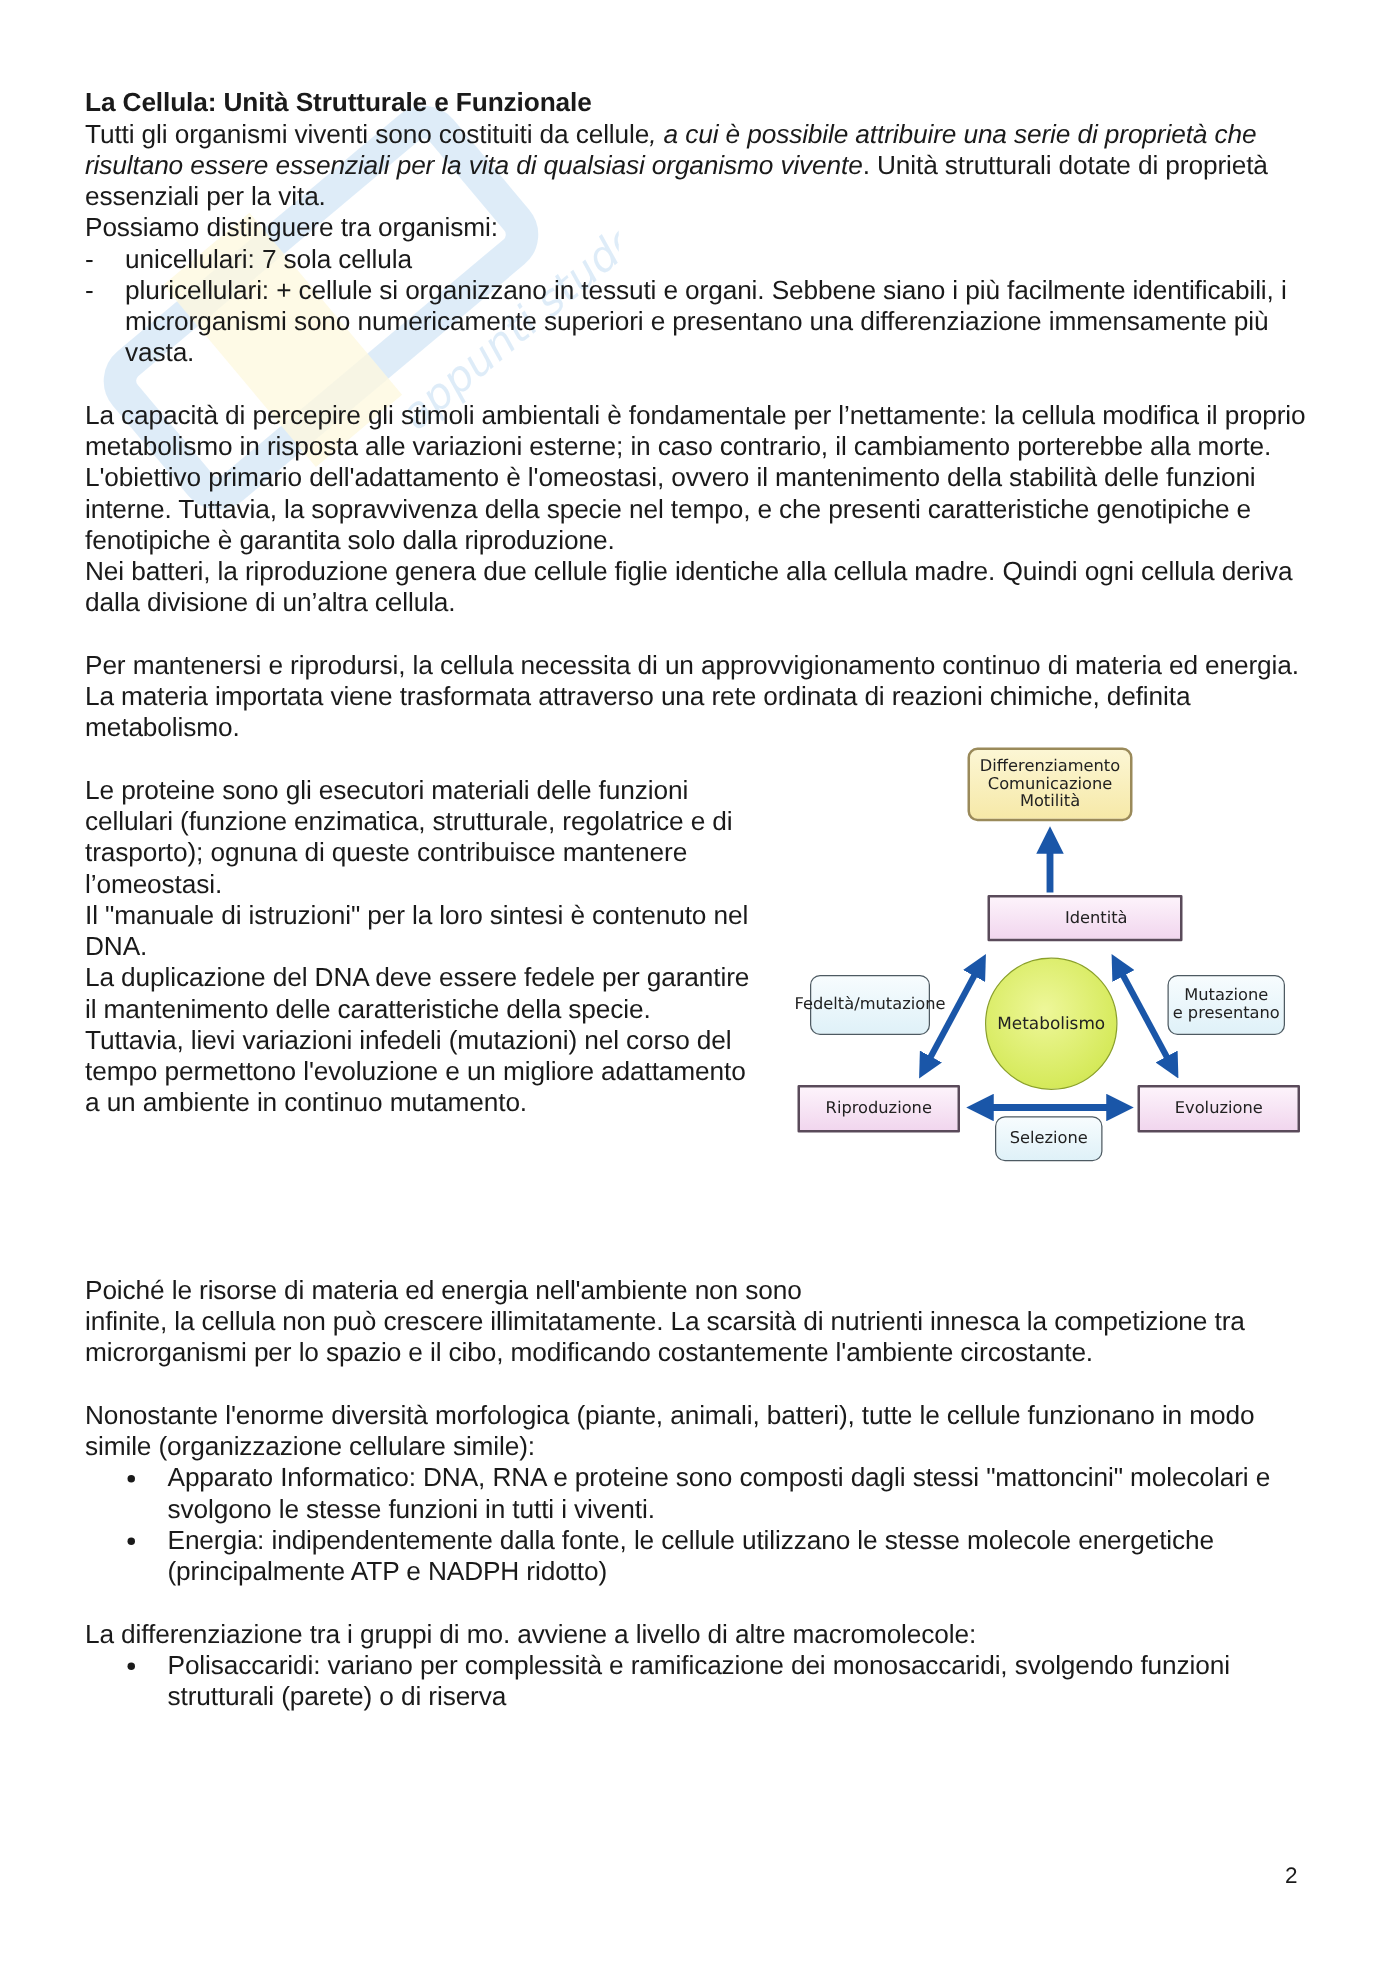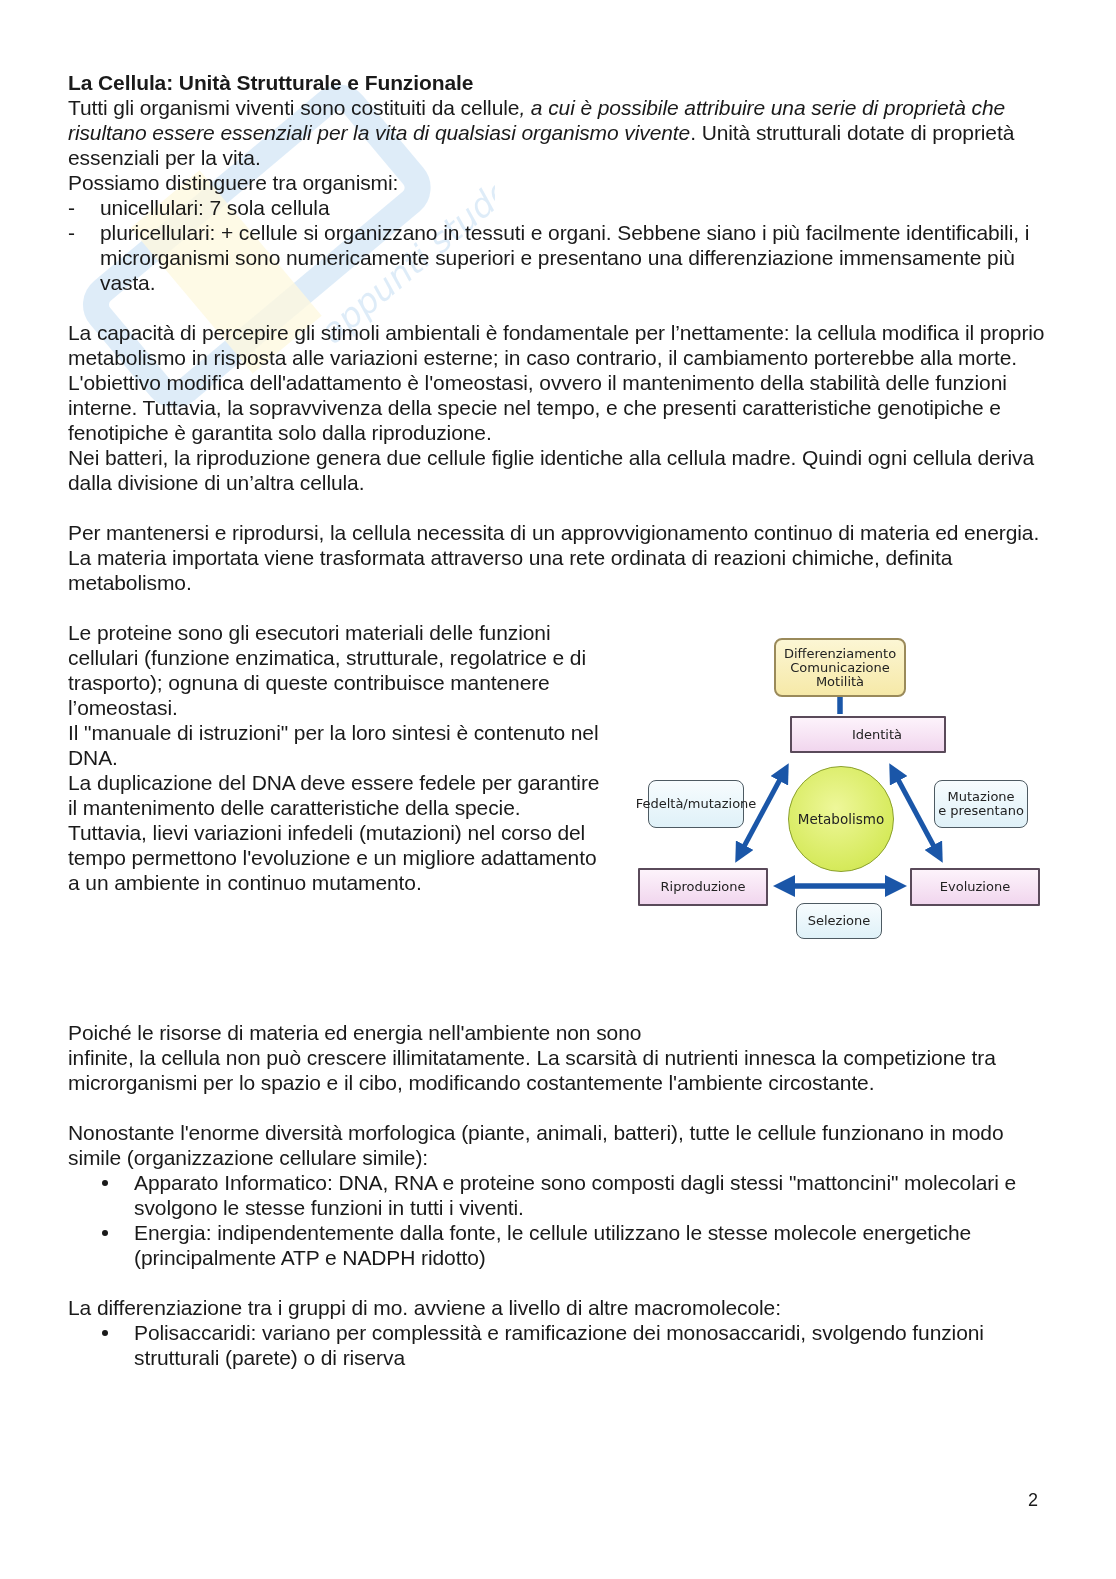--- a/index.html
+++ b/index.html
@@ -35,21 +35,21 @@
     position: absolute; left: 632px; top: 592px; width: 416px; height: 356px;
     font-family: "DejaVu Sans", "Liberation Sans", sans-serif;
   }
   .dbox {
     position: absolute; display: flex; align-items: center; justify-content: center;
     text-align: center; font-size: 13px; line-height: 14px; color: #222;
     box-sizing: border-box;
   }
   .box-yellow {
     background: linear-gradient(#fcf6d4, #f6e9a8);
-    border: 2px solid #9a8a5a; border-radius: 8px; margin-top: 40px;
+    border: 2px solid #9a8a5a; border-radius: 8px;
   }
   .box-pink {
     background: linear-gradient(#fdf3fb, #f1d6ee);
     border: 2px solid #5a4a5a; border-radius: 1px;
   }
   .box-blue {
     background: linear-gradient(#f7fcfe, #dff1f8);
     border: 1.5px solid #4d5a62; border-radius: 8px;
   }
   .circle {
@@ -80,21 +80,21 @@
 <div class="page-text">
   <p class="title">La Cellula: Unità Strutturale e Funzionale</p>
   <p><span>Tutti gli organismi viventi sono costituiti da </span><b>cellule</b><i>, a cui è possibile attribuire una serie di proprietà che risultano essere essenziali per la vita di qualsiasi organismo vivente</i><span>. Unità strutturali dotate di proprietà essenziali per la vita.</span></p>
   <p>Possiamo distinguere tra organismi:</p>
   <ul class="dash-list">
     <li><b>unicellulari</b><span>: 7 sola cellula</span></li>
     <li><b>pluricellulari</b><span>: + cellule si organizzano in tessuti e organi. Sebbene siano i più facilmente identificabili, i microrganismi sono numericamente superiori e presentano una differenziazione immensamente più vasta.</span></li>
   </ul>
   <div class="gap"></div>
   <p><span>La capacità di percepire gli stimoli ambientali è fondamentale per l’</span><b>nettamente</b><span>: la cellula modifica il proprio metabolismo in risposta alle variazioni esterne; in caso contrario, il cambiamento porterebbe alla morte.</span></p>
-  <p><span>L'obiettivo modifica dell'adattamento è l'</span><b>omeostasi</b><span>, ovvero il mantenimento della stabilità delle funzioni interne. Tuttavia, la sopravvivenza della specie nel tempo, e che presenti caratteristiche genotipiche e fenotipiche è garantita solo dalla </span><b>riproduzione</b><span>.</span></p>
+  <p><span>L'obiettivo primario dell'adattamento è l'</span><b>omeostasi</b><span>, ovvero il mantenimento della stabilità delle funzioni interne. Tuttavia, la sopravvivenza della specie nel tempo, e che presenti caratteristiche genotipiche e fenotipiche è garantita solo dalla </span><b>riproduzione</b><span>.</span></p>
   <p>Nei batteri, la riproduzione genera due cellule figlie identiche alla cellula madre. Quindi ogni cellula deriva dalla divisione di un’altra cellula.</p>
   <div class="gap"></div>
   <p><span>Per mantenersi e riprodursi, la cellula necessita di un approvvigionamento continuo di </span><b>materia ed energia</b><span>. La materia importata viene trasformata attraverso una rete ordinata di reazioni chimiche, definita </span><b>metabolismo</b><span>.</span></p>
   <div class="gap"></div>
   <div class="narrow">
     <p><span>Le </span><b>proteine</b><span> sono gli esecutori materiali delle funzioni cellulari (funzione enzimatica, strutturale, regolatrice e di trasporto); ognuna di queste contribuisce mantenere l’omeostasi.</span></p>
     <p><span>Il "manuale di istruzioni" per la loro sintesi è contenuto nel </span><b>DNA</b><span>.</span></p>
     <p>La duplicazione del DNA deve essere fedele per garantire il mantenimento delle caratteristiche della specie.</p>
     <p><span>Tuttavia, lievi variazioni infedeli (mutazioni) nel corso del tempo permettono l'</span><b>evoluzione</b><span> e un migliore adattamento a un ambiente in continuo mutamento.</span></p>
   </div>
@@ -141,16 +141,16 @@
   <div class="dbox box-blue" style="left:16px; top:188px; width:96px; height:48px; ">
     <span>Fedeltà/</span>
     <span>mutazione</span>
   </div>
   <div class="dbox box-blue" style="left:302px; top:188px; width:94px; height:48px; flex-direction:column;">
     <span>Mutazione</span>
     <span>e presentano</span>
   </div>
   <div class="dbox box-pink" style="left:6px; top:276px; width:130px; height:38px;">Riproduzione</div>
   <div class="dbox box-pink" style="left:278px; top:276px; width:130px; height:38px;">Evoluzione</div>
-  <div class="dbox box-blue" style="left:164px; top:311px; width:86px; height:36px;">Selezione</div>
+  <div class="dbox box-blue" style="left:164px; top:301px; width:86px; height:36px;">Selezione</div>
 </div>
 
 <div class="page-number">2</div>
 
 </body></html>

